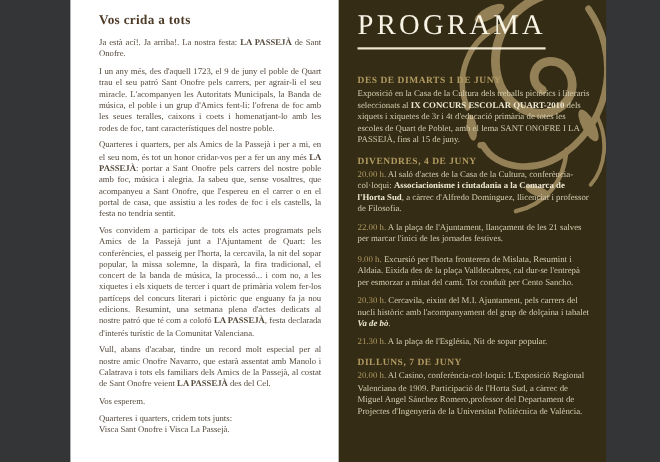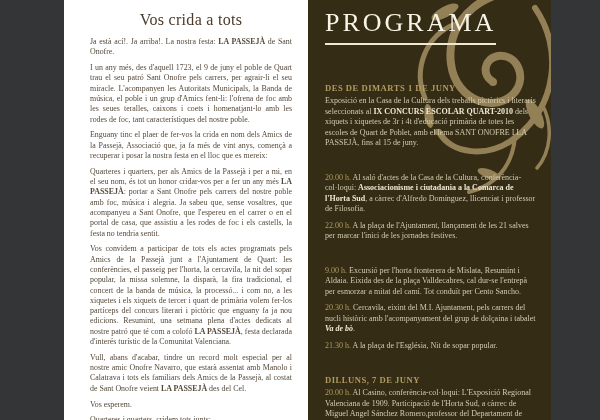--- a/index.html
+++ b/index.html
@@ -19,22 +19,22 @@
     width:600px;height:420px;position:relative;overflow:hidden;
     background:var(--frame-gray);
     font-family:"Liberation Serif", serif;
   }
   .page-left{
     position:absolute;left:64px;top:0;width:244px;height:420px;
     background:var(--page-bg);box-sizing:border-box;
     padding:9px 16px 0 26px;overflow:hidden;
   }
   .left-title{
-    font-size:16px;font-weight:normal;color:var(--heading-ink);
-    margin:2px 0 8px 0;letter-spacing:0.3px;text-align:center;
+    font-size:12px;font-weight:bold;color:var(--heading-ink);
+    margin:2px 0 8px 0;letter-spacing:0.3px;
   }
   .para{
     font-size:7.9px;line-height:10.3px;color:var(--ink);
     text-align:justify;margin:0 0 5.5px 0;white-space:pre-line;
   }
   .para .b{font-weight:bold;}
   .page-right{
     position:absolute;left:308px;top:0;width:243px;height:420px;
     background:var(--panel-bg);box-sizing:border-box;
     padding:8px 12px 0 17px;overflow:hidden;
@@ -42,42 +42,41 @@
   .ornament{
     position:absolute;top:-14px;right:-12px;z-index:1;opacity:0.95;
   }
   .program-title{
     position:relative;z-index:2;display:inline-block;
     font-size:26px;font-weight:normal;color:var(--title-cream);
     letter-spacing:3px;margin:0 0 14px 0;
     border-bottom:2px solid #efe8d2;padding-bottom:5px;
   }
   .sections{position:relative;z-index:2;}
-  .section{margin-top:24px;}
+  .section{margin-top:8px;}
   .date{
     font-weight:bold;font-size:8.6px;color:var(--gold);
     letter-spacing:0.5px;margin:0 0 3px 0;
   }
   .item{
     font-size:8px;line-height:10.5px;color:var(--panel-body);
     margin:0 0 6px 0;
   }
   .item .time{font-weight:normal;color:var(--gold);}
   .item .strong{font-weight:bold;color:var(--panel-strong);}
   .item .bi{font-weight:bold;font-style:italic;color:var(--panel-strong);}
 </style>
 </head>
 <body>
 
 <div class="page-left">
   <h1 class="left-title">Vos crida a tots</h1>
   <div id="left-paragraphs">
       <p class="para"><span>Ja està ací!. Ja arriba!. La nostra festa: </span><span class="b">LA PASSEJÀ</span><span> de Sant Onofre.</span></p>
       <p class="para"><span>I un any més, des d'aquell 1723, el 9 de juny el poble de Quart trau el seu patró Sant Onofre pels carrers, per agrair-li el seu miracle. L'acompanyen les Autoritats Municipals, la Banda de música, el poble i un grup d'Amics fent-li: l'ofrena de foc amb les seues teralles, caixons i coets i homenatjant-lo amb les rodes de foc, tant característiques del nostre poble.</span></p>
-      <p class="para"><span>Enguany tinc el plaer de fer-vos la crida en nom dels Amics de la Passejà, Associació que, ja fa més de vint anys, començà a recuperar i posar la nostra festa en el lloc que es mereix:</span></p>
       <p class="para"><span>Quarteres i quarters, per als Amics de la Passejà i per a mi, en el seu nom, és tot un honor cridar-vos per a fer un any més </span><span class="b">LA PASSEJÀ</span><span>: portar a Sant Onofre pels carrers del nostre poble amb foc, música i alegria. Ja sabeu que, sense vosaltres, que acompanyeu a Sant Onofre, que l'espereu en el carrer o en el portal de casa, que assistiu a les rodes de foc i els castells, la festa no tendria sentit.</span></p>
       <p class="para"><span>Vos convidem a participar de tots els actes programats pels Amics de la Passejà junt a l'Ajuntament de Quart: les conferències, el passeig per l'horta, la cercavila, la nit del sopar popular, la missa solemne, la disparà, la fira tradicional, el concert de la banda de música, la processó... i com no, a les xiquetes i els xiquets de tercer i quart de primària volem fer-los partíceps del concurs literari i pictòric que enguany fa ja nou edicions. Resumint, una setmana plena d'actes dedicats al nostre patró que té com a colofó </span><span class="b">LA PASSEJÀ</span><span>, festa declarada d'interés turístic de la Comunitat Valenciana.</span></p>
       <p class="para"><span>Vull, abans d'acabar, tindre un record molt especial per al nostre amic Onofre Navarro, que estarà assentat amb Manolo i Calatrava i tots els familiars dels Amics de la Passejà, al costat de Sant Onofre veient </span><span class="b">LA PASSEJÀ</span><span> des del Cel.</span></p>
       <p class="para"><span>Vos esperem.</span></p>
       <p class="para"><span>Quarteres i quarters, cridem tots junts:
 Visca Sant Onofre i Visca La Passejà.</span></p>
     </div>
 
 </div>
 
@@ -99,20 +98,21 @@
       <circle cx="44" cy="146" r="3"></circle>
     </g>
   </svg>
   <h1 class="program-title">PROGRAMA</h1>
   <div class="sections" id="program-sections">
       <div class="section">
         <div class="date">DES DE DIMARTS 1 DE JUNY</div>
         <p class="item"><span>Exposició en la Casa de la Cultura dels treballs pictòrics i literaris seleccionats al </span><span class="strong">IX CONCURS ESCOLAR QUART-2010</span><span> dels xiquets i xiquetes de 3r i 4t d'educació primària de totes les escoles de Quart de Poblet, amb el lema SANT ONOFRE I LA PASSEJÀ, fins al 15 de juny.</span></p>
       </div>
       <div class="section">
+        <div class="date">DIVENDRES, 4 DE JUNY</div>
         <p class="item"><span class="time">20.00 h. </span><span>Al saló d'actes de la Casa de la Cultura, conferència-col·loqui: </span><span class="strong">Associacionisme i ciutadania a la Comarca de l'Horta Sud</span><span>, a càrrec d'Alfredo Domínguez, llicenciat i professor de Filosofia.</span></p>
         <p class="item"><span class="time">22.00 h. </span><span>A la plaça de l'Ajuntament, llançament de les 21 salves per marcar l'inici de les jornades festives.</span></p>
       </div>
       <div class="section">
         <p class="item"><span class="time">9.00 h. </span><span>Excursió per l'horta fronterera de Mislata, Resumint i Aldaia. Eixida des de la plaça Valldecabres, cal dur-se l'entrepà per esmorzar a mitat del camí. Tot conduït per Cento Sancho.</span></p>
         <p class="item"><span class="time">20.30 h. </span><span>Cercavila, eixint del M.I. Ajuntament, pels carrers del nucli històric amb l'acompanyament del grup de dolçaina i tabalet </span><span class="bi">Va de bò</span><span>.</span></p>
         <p class="item"><span class="time">21.30 h. </span><span>A la plaça de l'Església, Nit de sopar popular.</span></p>
       </div>
       <div class="section">
         <div class="date">DILLUNS, 7 DE JUNY</div>

